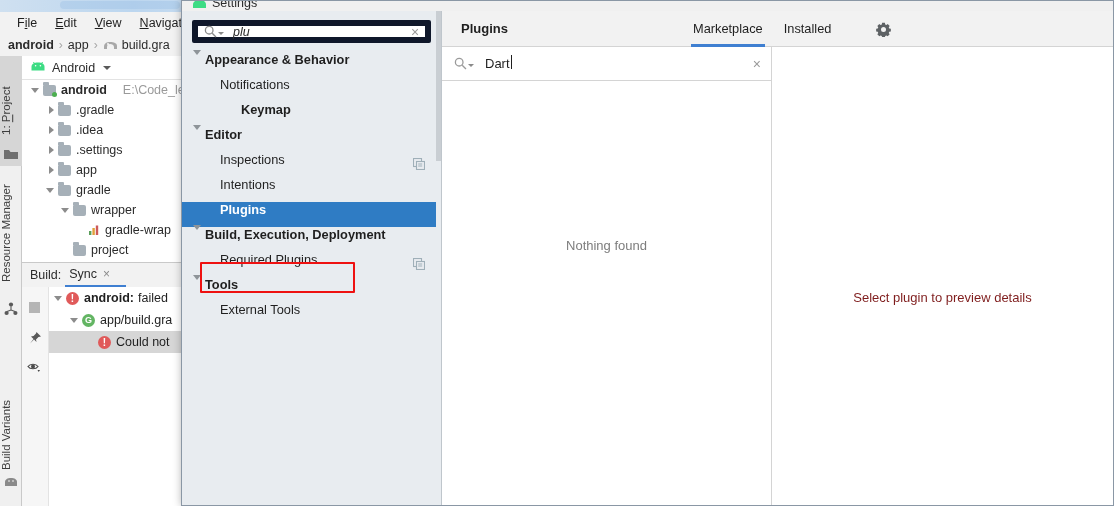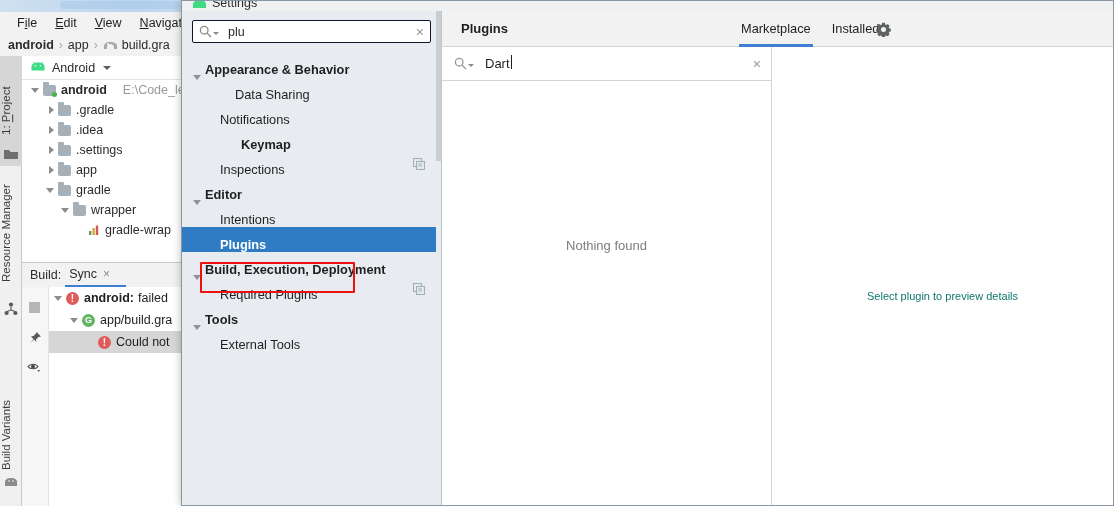--- a/index.html
+++ b/index.html
@@ -121,32 +121,32 @@
   #dlg-title .tico{position:absolute;left:9px;top:-3px;}
   #dlg-body{position:absolute;left:0;top:10px;right:0;bottom:0;display:flex;}
 
   
   #dlg-left{
     width:260px;background:#e8ecf0;border-right:1px solid #bfc6cc;box-sizing:border-box;
     position:relative;overflow:hidden;
   }
   #srch-wrap{padding:9px 10px 0 10px;}
   #srch-box{
-    height:23px;background:#fff;border:1px solid #0f172a;border-radius:2px;
-    display:flex;align-items:center;padding:0 6px;box-sizing:border-box;
+    height:23px;background:#fff;border:6px solid #0f172a;border-radius:2px;
+    display:flex;align-items:center;padding:0 6px;box-sizing:border-box;font-style:italic;
   }
   .mag{width:13px;height:13px;flex:none;}
   .mag-caret{
     width:0;height:0;border-left:3px solid transparent;border-right:3px solid transparent;
     border-top:3px solid #8a8a8a;margin-left:1px;margin-top:4px;flex:none;
   }
   .srch-val{margin-left:9px;font-size:12.5px;color:#2b2b2b;flex:1;}
   .srch-x{color:#9a9a9a;font-size:14px;line-height:1;cursor:pointer;}
   #dlg-tree{margin-top:9px;}
-  .nrow{height:25px;display:flex;align-items:flex-end;position:relative;font-size:12.8px;color:#1f1f1f;white-space:nowrap;}
+  .nrow{height:25px;display:flex;align-items:flex-start;position:relative;font-size:12.8px;color:#1f1f1f;white-space:nowrap;}
   .nrow.sel{background:#2f7cc4;color:#ffffff;}
   .narrow{width:13px;flex:none;position:relative;}
   .narrow.open:after{
     content:"";position:absolute;left:1px;top:-2px;
     border-top:5px solid #8e9499;border-left:4.5px solid transparent;border-right:4.5px solid transparent;
   }
   .nlabel.bold{font-weight:bold;}
   .scope-ico{position:absolute;right:16px;top:6px;}
   #plugins-redbox{
     position:absolute;left:18px;top:251px;width:155px;height:31px;
@@ -155,38 +155,38 @@
   #dlg-left-sb{position:absolute;right:0;top:0;width:5px;bottom:0;background:#e8ecf0;}
   #dlg-left-sb .thumb{position:absolute;left:0;top:0;width:5px;height:150px;background:#c9ced3;}
 
   
   #dlg-right{flex:1;background:#ffffff;position:relative;display:flex;flex-direction:column;}
   #plug-head{
     height:36px;background:#f2f2f2;border-bottom:1px solid #d4d4d4;
     display:flex;align-items:center;box-sizing:border-box;position:relative;
   }
   #plug-title{margin-left:19px;font-size:13px;font-weight:bold;color:#1f1f1f;}
-  #plug-tabs{position:absolute;left:251px;top:0;height:36px;display:flex;align-items:flex-end;margin-left:48px;}
+  #plug-tabs{position:absolute;left:251px;top:0;height:36px;display:flex;align-items:flex-end;}
   .ptab{font-size:12.8px;color:#1f1f1f;margin-right:21px;position:relative;height:36px;line-height:36px;cursor:pointer;}
   .ptab.active:after{content:"";position:absolute;left:-2px;right:-2px;bottom:0;height:3px;background:#3f7fd1;}
   #plug-gear{position:absolute;left:434px;top:11px;cursor:pointer;}
   #plug-body{flex:1;display:flex;}
   #plug-listcol{width:330px;border-right:1px solid #d4d4d4;box-sizing:border-box;display:flex;flex-direction:column;}
   #plug-srch{
     height:34px;border-bottom:1px solid #d4d4d4;display:flex;align-items:center;
     padding:0 10px 0 12px;box-sizing:border-box;background:#fff;
   }
   #plug-srch .val{margin-left:11px;font-size:13px;color:#1f1f1f;flex:1;position:relative;}
   #plug-srch .val:after{
     content:"";position:absolute;margin-left:1px;top:-1px;width:1px;height:14px;background:#1f1f1f;
   }
   #plug-empty{flex:1;display:flex;align-items:flex-start;justify-content:center;padding-top:157px;box-sizing:border-box;}
   #plug-empty span{font-size:13px;color:#7d7d7d;}
   #plug-detail{flex:1;display:flex;align-items:flex-start;justify-content:center;padding-top:243px;box-sizing:border-box;background:#fff;}
-  #plug-detail span{font-size:11px;color:#0f766e;}
+  #plug-detail span{font-size:13px;color:#7f1d1d;}
 </style>
 </head>
 <body>
 
 <div id="desktop-strip">
   <div class="blob" style="left:60px;width:120px;background:#9fc4e6;"></div>
   <div class="blob" style="left:300px;width:90px;background:#b9d3ec;"></div>
   <div class="blob" style="left:470px;width:40px;background:#d9a0a0;"></div>
   <div class="blob" style="left:560px;width:110px;background:#a8c9e8;"></div>
   <div class="blob" style="left:720px;width:80px;background:#c3d9ef;"></div>
@@ -301,20 +301,25 @@
           <span class="tarrow "></span>
           <span style="margin-right: 5px; display: inline-flex;">
             <svg width="12" height="12" viewBox="0 0 12 12">
               <rect x="1" y="7" width="2.4" height="4" fill="#5a9e5a"></rect>
               <rect x="4.4" y="4" width="2.4" height="7" fill="#e0a03a"></rect>
               <rect x="7.8" y="1.5" width="2.4" height="9.5" fill="#cc5a5a"></rect>
             </svg>
           </span>
           <span class="tlabel">gradle-wrap</span>
         </div>
+        <div class="trow" style="padding-left: 38px;">
+          <span class="tarrow "></span>
+          <span class="folder"></span>
+          <span class="tlabel">project</span>
+        </div>
       </div>
   </div>
 
   <div id="build-panel">
     <div id="build-head">
       <span class="blabel">Build:</span>
       <span id="build-tab">
         <span>Sync</span><span class="xmark">×</span>
       </span>
     </div>
@@ -382,44 +387,40 @@
           <span class="mag-caret"></span>
           <span class="srch-val" placeholder="">plu</span>
           <span class="srch-x">×</span>
         </div>
       </div>
       <div id="dlg-tree">
           <div class="nrow" style="padding-left: 10px;">
             <span class="narrow open"></span>
             <span class="nlabel bold">Appearance &amp; Behavior</span>
           </div>
-          <div class="nrow" style="padding-left: 40px;">
-            <span class="narrow "></span>
-            <span class="nlabel">Data Sharing</span>
-          </div>
           <div class="nrow" style="padding-left: 25px;">
             <span class="narrow "></span>
             <span class="nlabel">Notifications</span>
           </div>
           <div class="nrow" style="padding-left: 10px; margin-left: 36px;">
             <span class="narrow "></span>
             <span class="nlabel bold">Keymap</span>
+          </div>
+          <div class="nrow" style="padding-left: 10px;">
+            <span class="narrow open"></span>
+            <span class="nlabel bold">Editor</span>
           </div>
           <div class="nrow" style="padding-left: 25px;">
             <span class="narrow "></span>
             <span class="nlabel">Inspections</span>
             <span class="scope-ico"><svg width="12" height="12" viewBox="0 0 12 12">
                 <rect x="0.5" y="0.5" width="8" height="8" fill="none" stroke="#9fafb8" stroke-width="1.1"></rect>
                 <rect x="3.5" y="3.5" width="8" height="8" fill="#e8ecf0" stroke="#9fafb8" stroke-width="1.1"></rect>
                 <path d="M5.2 6 h4 M5.2 8 h4" stroke="#9fafb8" stroke-width="1"></path>
               </svg></span>
-          </div>
-          <div class="nrow" style="padding-left: 10px;">
-            <span class="narrow open"></span>
-            <span class="nlabel bold">Editor</span>
           </div>
           <div class="nrow" style="padding-left: 25px;">
             <span class="narrow "></span>
             <span class="nlabel">Intentions</span>
           </div>
           <div class="nrow sel" style="padding-left: 25px;">
             <span class="narrow "></span>
             <span class="nlabel bold">Plugins</span>
           </div>
           <div class="nrow" style="padding-left: 10px;">

